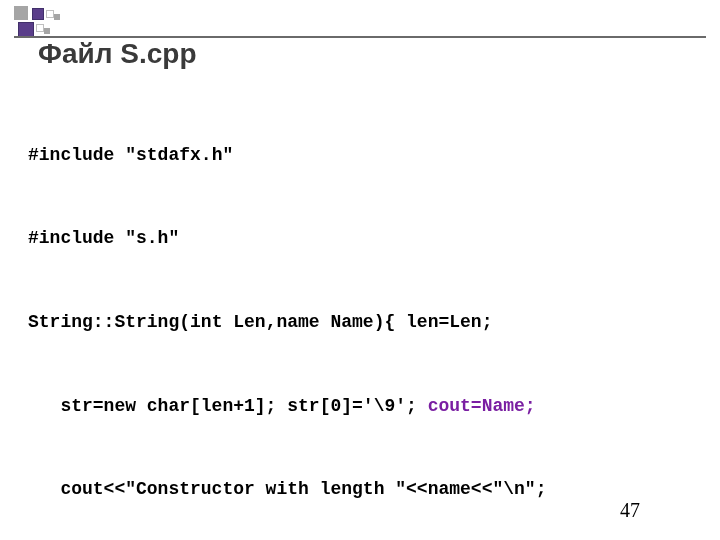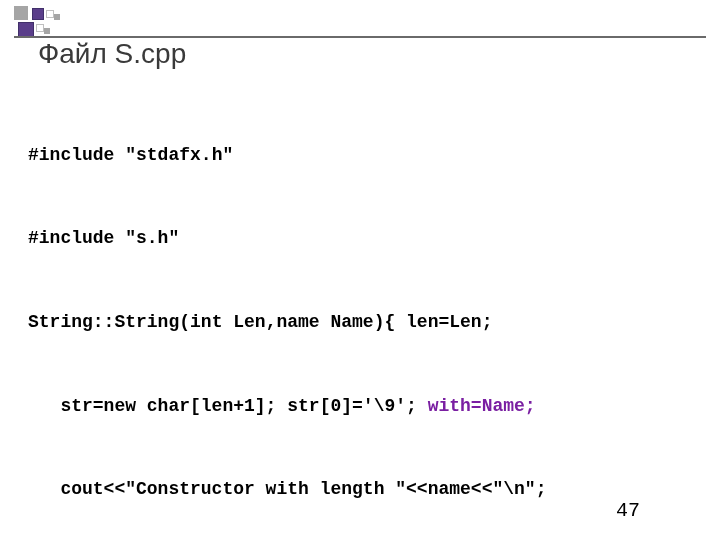--- a/index.html
+++ b/index.html
@@ -40,42 +40,42 @@
     top: 36px;
     width: 692px;
     height: 2px;
     background: #6a6a6a;
   }
   .title {
     position: absolute;
     left: 38px;
     top: 38px;
     font-size: 28px;
-    font-weight: normal;
+    font-weight: bold;
     color: #3a3a3a;
   }
   .code {
     position: absolute;
     left: 28px;
     top: 86px;
     font-family: "Courier New", Courier, monospace;
     font-size: 18px;
     font-weight: bold;
     color: #000000;
     line-height: 1.55;
     white-space: pre;
   }
   .code .line { display: block; }
   .code .indent { padding-left: 3ch; }
   .code .hl { color: #7a1fa2; font-weight: bold; } 
   .pagenum {
     position: absolute;
     right: 80px;
     bottom: 18px;
-    font-family: Liberation Mono, monospace;
+    font-family: Liberation Serif, serif;
     font-size: 20px;
     color: #000;
   }
 </style>
 </head>
 <body>
 
 <div class="slide">
 
   <div class="deco">
@@ -89,21 +89,21 @@
   </div>
 
   <div class="rule"></div>
 
   <div class="title">Файл S.cpp</div>
 
   <div class="code">
     <span class="line">#include "stdafx.h"</span>
     <span class="line">#include "s.h"</span>
     <span class="line">String::String(int Len,name Name){ len=Len;</span>
-    <span class="line indent"><span>str=new char[len+1]; str[0]='\9'; </span><span class="hl">with=Name;</span></span>
+    <span class="line indent"><span>str=new char[len+1]; str[0]='\9'; </span><span class="hl">cout=Name;</span></span>
     <span class="line indent">cout&lt;&lt;"Constructor with length "&lt;&lt;name&lt;&lt;"\n";</span>
     
     
     
     
     
   </div>
 
   <div class="pagenum">47</div>
 </div>

